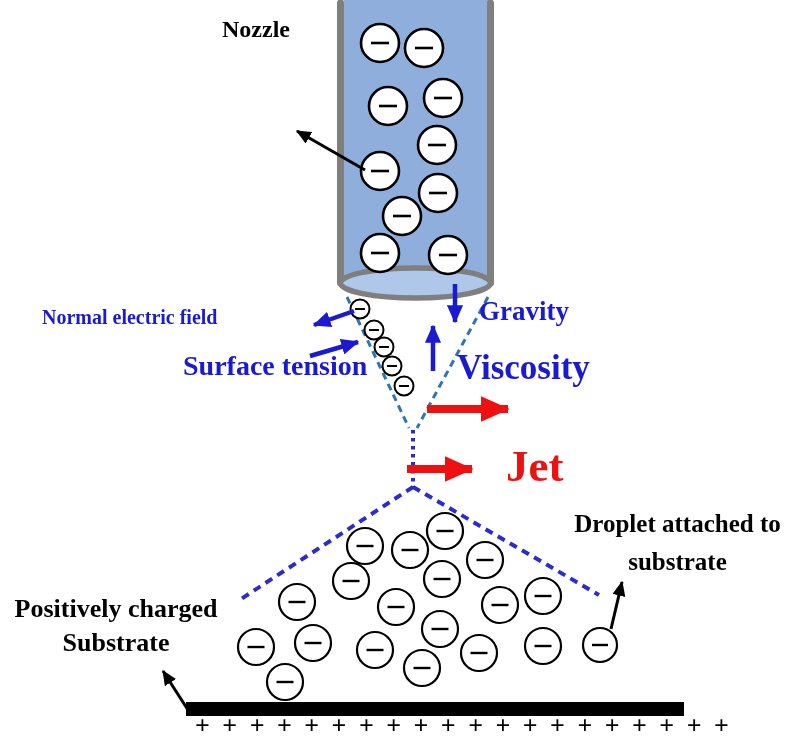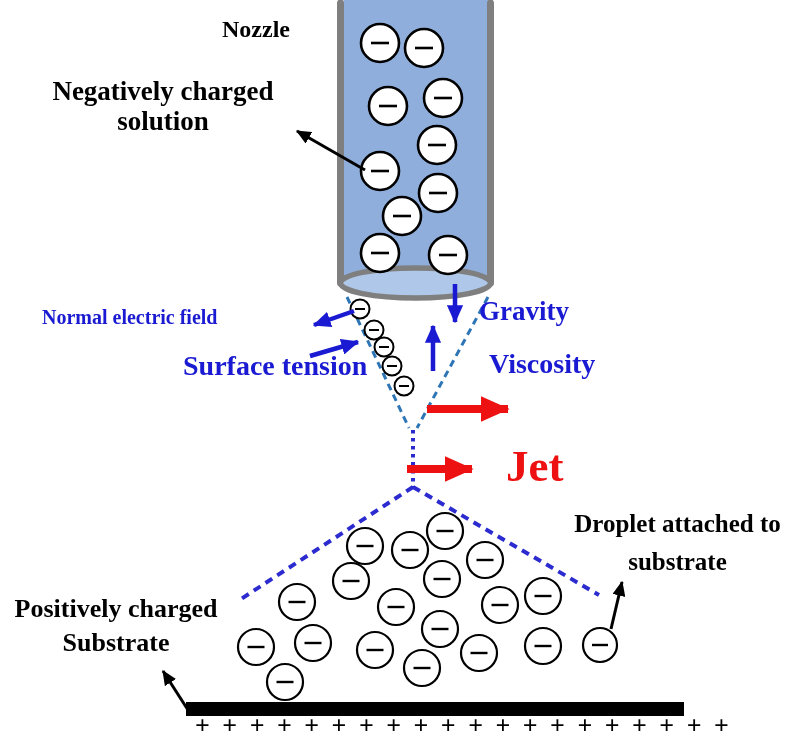--- a/index.html
+++ b/index.html
@@ -18,21 +18,21 @@
     white-space:nowrap;
   }
   .lbl.wrap{white-space:normal;text-align:center;}
   .blue-label{color:var(--label-blue);}
   .red-label{color:var(--label-red);}
   #nozzle-label{left:222px;top:0px;font-size:24px;margin-top:16px;}
   #solution-label{left:45px;top:76px;width:236px;font-size:27px;line-height:30px;}
   #nef-label{left:42px;top:306px;font-size:20px;text-align:center;}
   #st-label{left:183px;top:350px;font-size:28px;}
   #gravity-label{left:479px;top:296px;font-size:27px;}
-  #viscosity-label{left:457px;top:348px;font-size:28px;margin-left:32px;}
+  #viscosity-label{left:457px;top:348px;font-size:35px;}
   #cone-label{left:535px;top:380px;font-size:45px;}
   #jet-label{left:506px;top:440px;font-size:45px;}
   #droplet-label{left:550px;top:505px;width:255px;font-size:25px;line-height:38px;}
   #substrate-label{left:0px;top:592px;width:232px;font-size:26px;line-height:34px;text-align:center;}
   #plus-row{left:195px;top:711px;width:505px;font-size:26px;text-align:center;word-spacing:4px;letter-spacing:1px;}
   
   #mBlack path{fill:#000;}
   #mBlue path{fill:var(--label-blue);}
   #mRed path{fill:var(--label-red);}
 </style>
@@ -167,21 +167,20 @@
     <g>
       <line x1="365" y1="170" x2="297" y2="131" style="stroke:#000;stroke-width:3" marker-end="url(#mBlack)"></line>
       <line x1="611" y1="629" x2="622" y2="582" style="stroke:#000;stroke-width:3" marker-end="url(#mBlack)"></line>
       <line x1="188" y1="710" x2="163" y2="671" style="stroke:#000;stroke-width:3" marker-end="url(#mBlack)"></line>
     </g>
 
     <rect x="186" y="702" width="498" height="14" style="fill:var(--substrate-black)"></rect>
   </svg>
 
   <div class="lbl" id="nozzle-label">Nozzle</div>
-  <div class="lbl wrap" id="solution-label">Negatively charged solution</div>
   <div class="lbl blue-label" id="nef-label">Normal electric field</div>
   <div class="lbl blue-label" id="st-label">Surface tension</div>
   <div class="lbl blue-label" id="gravity-label">Gravity</div>
   <div class="lbl blue-label" id="viscosity-label">Viscosity</div>
   <div class="lbl red-label" id="jet-label">Jet</div>
   <div class="lbl wrap" id="droplet-label">Droplet attached to substrate</div>
   <div class="lbl wrap" id="substrate-label">Positively charged Substrate</div>
   <div class="lbl" id="plus-row">+ + + + + + + + + + + + + + + + + + + +</div>
 
 </div>

